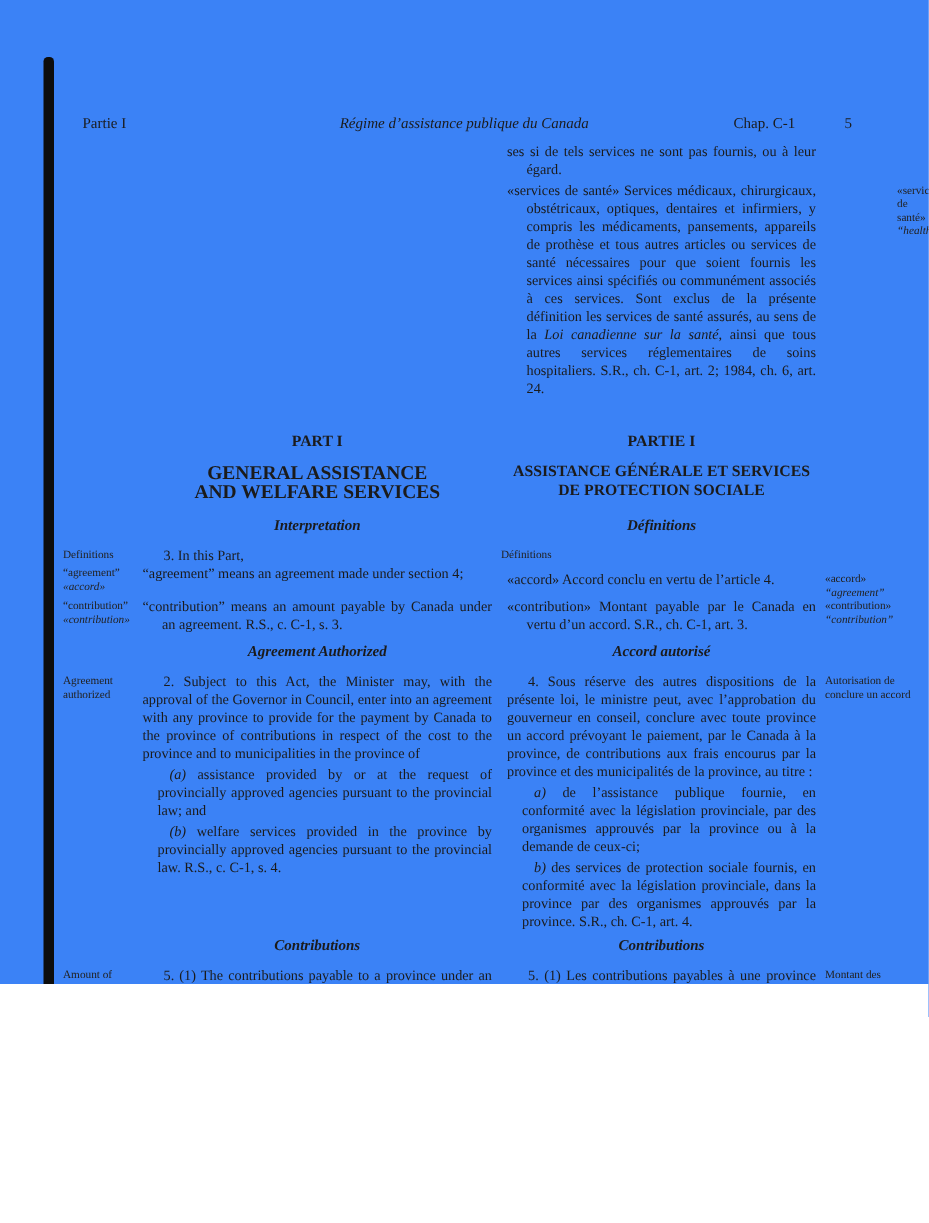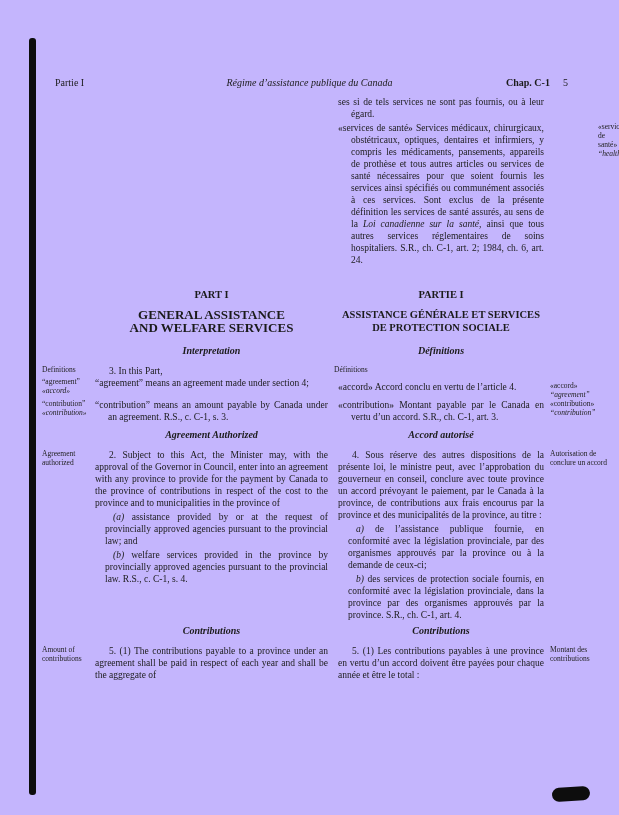--- a/index.html
+++ b/index.html
@@ -1,37 +1,37 @@
 <!DOCTYPE html>
 <html><head>
 <meta charset="utf-8">
 <style>
   html,body{margin:0;padding:0;}
   .page{
     position:relative;
-    width:619px;height:815px;
-    background:#c4b5fd;
+    width:619px;height:656px;
+    background:#3b82f6;
     font-family:"Liberation Serif", serif;
     color:#1b1b1b;
     overflow:hidden;
   }
   
   .scan-bar{
     position:absolute;left:29px;top:38px;width:7px;height:757px;
     background:#0d0d0d;border-radius:3px;
   }
   .scan-blob{
     position:absolute;left:552px;top:787px;width:38px;height:14px;
     background:#0d0d0d;border-radius:7px;transform:rotate(-4deg);
   }
   
   .hdr{position:absolute;top:76px;left:0;width:619px;height:14px;font-size:10px;line-height:13px;}
   .hdr-left{position:absolute;left:55px;}
   .hdr-center{position:absolute;left:0;right:0;text-align:center;font-style:italic;}
-  .hdr-chap{position:absolute;left:489px;font-weight:bold;margin-left:17px;}
+  .hdr-chap{position:absolute;left:489px;font-weight:normal;}
   .hdr-page{position:absolute;left:563px;}
   
   .content{position:absolute;top:96px;left:42px;width:566px;font-size:9.5px;line-height:12px;}
   .row{display:flex;align-items:flex-start;}
   .mL{width:50px;flex:none;font-size:7.5px;line-height:9px;color:#222;}
   .en{width:233px;flex:none;margin-left:3px;text-align:justify;}
   .fr{width:206px;flex:none;margin-left:10px;text-align:justify;}
   .mR{width:62px;flex:none;margin-left:6px;font-size:7.5px;line-height:9px;color:#222;}
   p{margin:0;}
   .hang{padding-left:13px;text-indent:-13px;margin-bottom:2px;}

